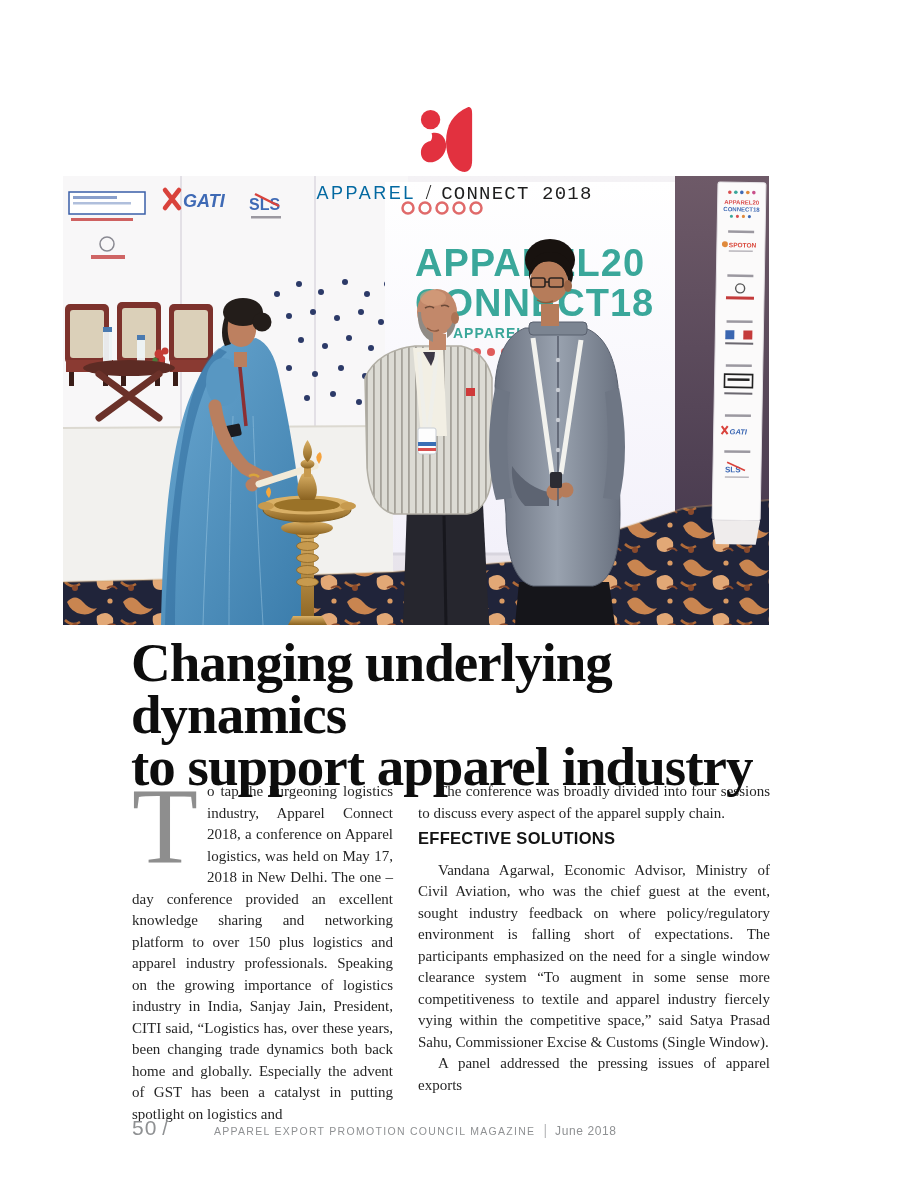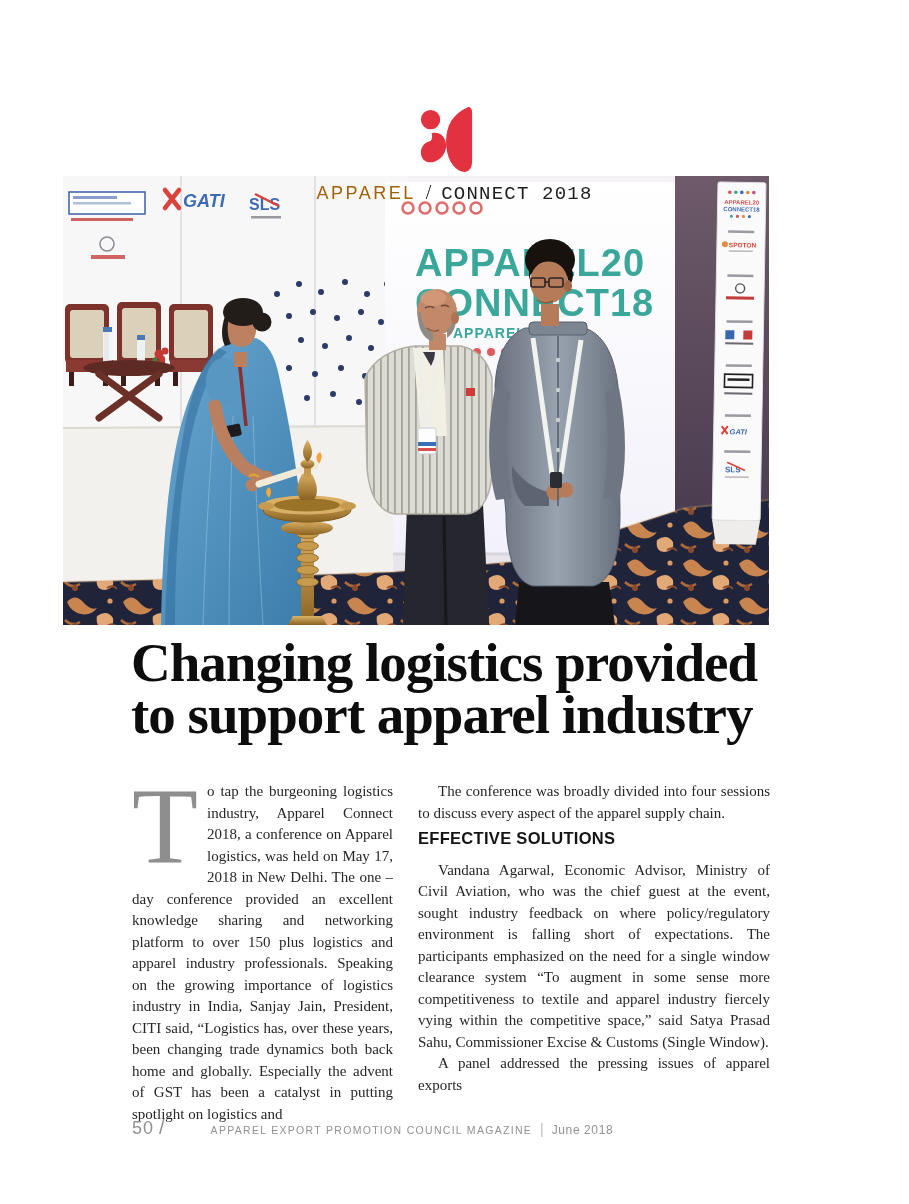--- a/index.html
+++ b/index.html
@@ -2,21 +2,21 @@
 <html><head>
 <meta charset="utf-8">
 <style>
   html,body{margin:0;padding:0;background:#ffffff;}
   .page{position:relative;width:909px;height:1204px;background:#ffffff;overflow:hidden;
         font-family:"Liberation Serif",serif;}
   
   .logo-a{position:absolute;left:418px;top:104px;width:58px;height:70px;z-index:3;}
   .kicker{position:absolute;left:0;top:181px;width:100%;text-align:center;z-index:3;
           color:#2b2b2b;white-space:nowrap;}
-  .kicker .k-sans{font-family:"Liberation Sans",sans-serif;font-size:18px;letter-spacing:2.5px;color:#a16207;}
+  .kicker .k-sans{font-family:"Liberation Sans",sans-serif;font-size:18px;letter-spacing:2.5px;color:#0369a1;}
   .kicker .k-slash{font-family:"Liberation Serif",serif;font-size:20px;margin:0 6px;color:#222;}
   .kicker .k-serif{font-family:Liberation Mono, monospace;font-size:19px;letter-spacing:1.2px;color:#1e1e1e;}
   
   .photo{position:absolute;left:63px;top:176px;width:706px;height:449px;overflow:hidden;z-index:1;}
   
   .headline{position:absolute;left:131px;top:637px;width:665px;z-index:2;
             font-family:"Liberation Serif",serif;font-weight:700;color:#0d0d0d;
             font-size:55px;line-height:52px;letter-spacing:-1px;}
   
   .article{position:absolute;left:132px;top:781px;width:640px;height:330px;
@@ -25,21 +25,21 @@
   .col-left{position:absolute;left:0;top:0;width:261px;}
   .col-right{position:absolute;left:286px;top:0;width:352px;}
   .dropcap{float:left;font-family:"Liberation Serif",serif;font-size:108px;line-height:86px;
            color:#8e8e8e;margin:2px 9px 0 0;}
   .ind{text-indent:20px;}
   .sec-head{margin:4px 0 10px 0;font-family:"Liberation Sans",sans-serif;font-size:16.5px;
             font-weight:700;letter-spacing:.3px;color:#141414;}
   
   .footer{position:absolute;left:132px;top:1116px;display:flex;align-items:baseline;
           font-family:"Liberation Sans",sans-serif;color:#8f9193;z-index:2;}
-  .f-num{font-size:18px;letter-spacing:1px;}
+  .f-num{font-size:21px;letter-spacing:1px;}
   .f-slash{font-size:20px;margin:0 7px 0 5px;font-weight:300;}
   .f-mag{font-size:10.5px;letter-spacing:1.3px;margin-left:39px;}
   .f-bar{font-size:14px;color:#b9babc;margin:0 8px;}
   .f-date{font-size:12px;letter-spacing:.6px;}
 </style>
 </head>
 <body>
 
 <div class="page">
 
@@ -358,21 +358,21 @@
       <g>
         <text x="12" y="290" font-family="Liberation Sans,sans-serif" font-size="8" font-weight="bold" fill="#3f6ab5">SLS</text>
         <path d="M14,280 L32,288" stroke="#d9433c" stroke-width="1.6"></path>
         <rect x="12" y="294" width="24" height="1.5" fill="#b9b6bc"></rect>
       </g>
     </g>
   </svg>
   </div>
 
   <div class="headline">
-    <div>Changing logistics provided</div>
+    <div>Changing underlying dynamics</div>
     <div>to support apparel industry</div>
   </div>
 
   <div class="article">
     <div class="col-left">
       <p><span class="dropcap">T</span><span>o tap the burgeoning logistics industry, Apparel Connect 2018, a conference on Apparel logistics, was held on May 17, 2018 in New Delhi. The one –day conference provided an excellent knowledge sharing and networking platform to over 150 plus logistics and apparel industry professionals. Speaking on the growing importance of logistics industry in India, Sanjay Jain, President, CITI said, “Logistics has, over these years, been changing trade dynamics both back home and globally. Especially the advent of GST has been a catalyst in putting spotlight on logistics and</span></p>
     </div>
     <div class="col-right">
       <p class="ind">The conference was broadly divided into four sessions to discuss every aspect of the apparel supply chain.</p>
       <h3 class="sec-head">EFFECTIVE SOLUTIONS</h3>

